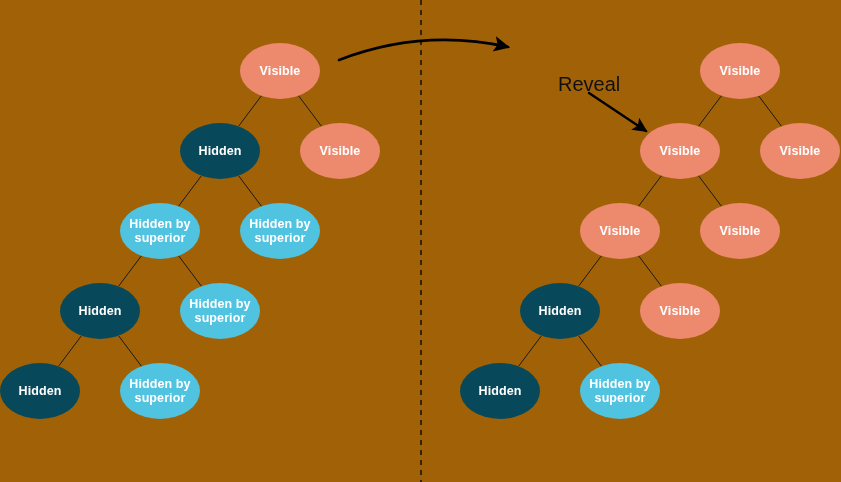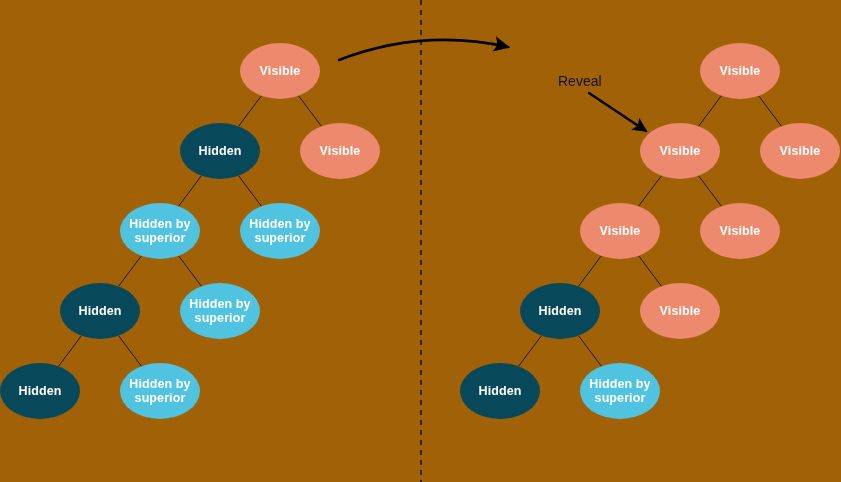--- a/index.html
+++ b/index.html
@@ -37,21 +37,21 @@
     font-weight: bold;
     font-size: 12.5px;
     line-height: 14px;
     letter-spacing: 0.1px;
     box-sizing: border-box;
     padding: 0 3px;
     white-space: pre-line;
   }
   .label-text {
     position: absolute;
-    font-size: 14px;
+    font-size: 20px;
     color: #111111;
     white-space: nowrap;
   }
 </style>
 </head>
 <body>
 
 <div id="canvas">
 
   <svg id="edges-layer" width="841" height="482" viewBox="0 0 841 482">

